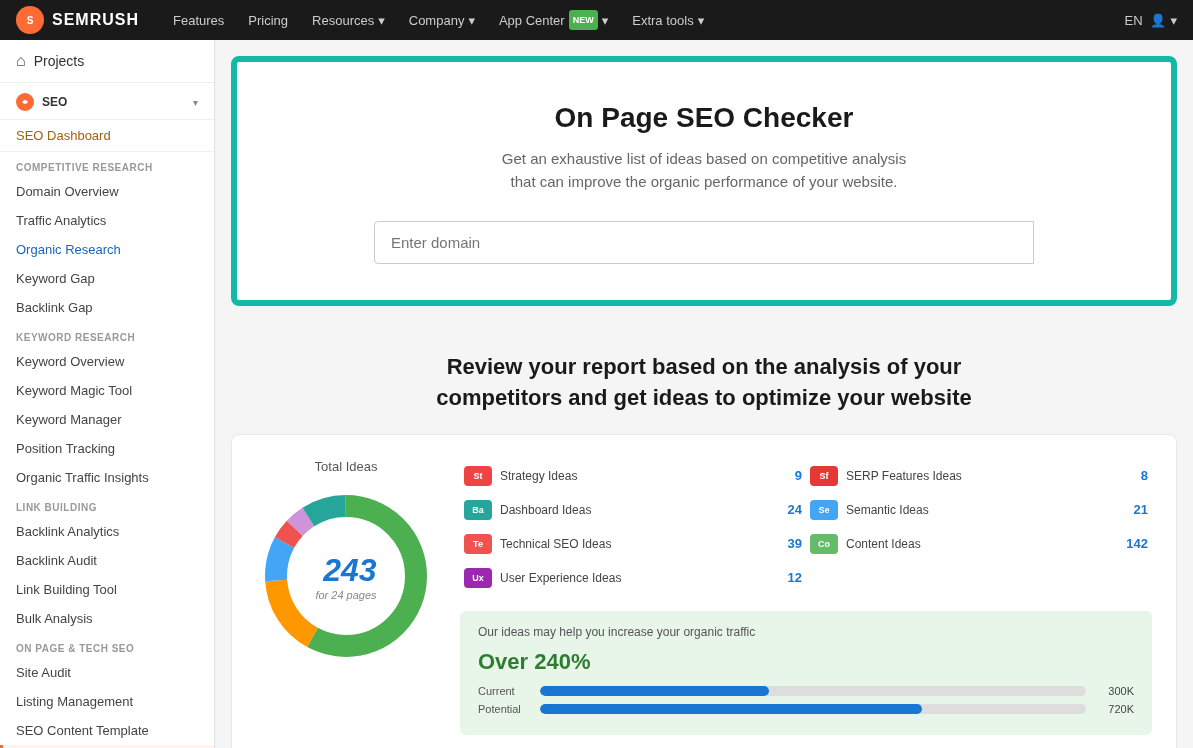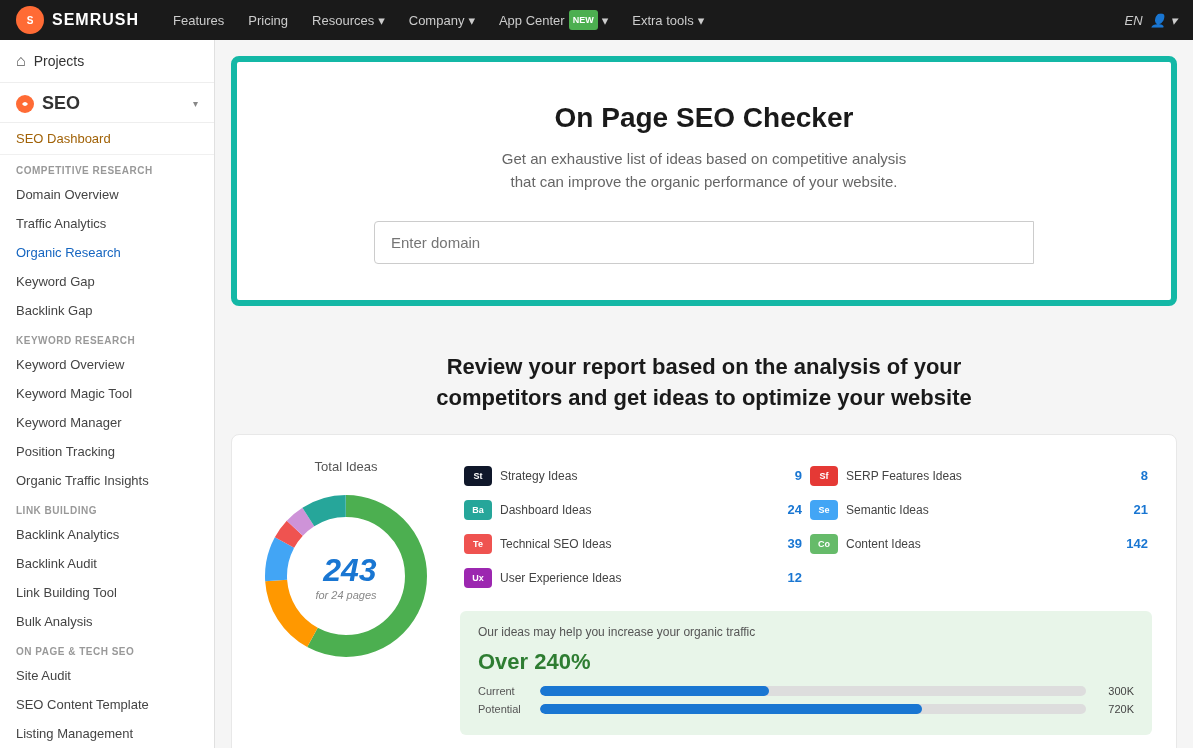--- a/index.html
+++ b/index.html
@@ -6,34 +6,34 @@
     body { font-family: -apple-system, BlinkMacSystemFont, 'Segoe UI', Arial, sans-serif; font-size: 14px; background: #f5f5f5; color: #333; display: flex; flex-direction: column; height: 748px; overflow: hidden; }
 
     
     .top-nav { background: #1a1a1a; color: #fff; height: 40px; display: flex; align-items: center; padding: 0 16px; gap: 24px; flex-shrink: 0; z-index: 10; }
     .nav-logo { display: flex; align-items: center; gap: 8px; }
     .logo-icon { width: 28px; height: 28px; background: #ff6b35; border-radius: 50%; display: flex; align-items: center; justify-content: center; color: white; font-weight: bold; font-size: 12px; }
     .logo-text { color: #fff; font-size: 16px; font-weight: 700; letter-spacing: 1px; }
     .nav-items { display: flex; align-items: center; gap: 4px; flex: 1; }
     .nav-item { color: #ccc; font-size: 13px; padding: 4px 10px; cursor: pointer; display: flex; align-items: center; gap: 4px; border-radius: 4px; }
     .nav-badge { background: #4caf50; color: white; font-size: 9px; padding: 5px 4px; border-radius: 3px; font-weight: bold; }
-    .nav-right { display: flex; align-items: center; gap: 8px; margin-left: auto; font-style: italic; }
+    .nav-right { display: flex; align-items: center; gap: 8px; margin-left: auto; }
     .nav-right-item { color: #ccc; font-size: 13px; cursor: pointer; display: flex; align-items: center; gap: 2px; }
 
     
     .layout { display: flex; flex: 1; overflow: hidden; }
 
     
     .sidebar { width: 215px; background: #fff; border-right: 1px solid #e0e0e0; overflow-y: auto; flex-shrink: 0; }
     .sidebar-header { padding: 12px 16px; display: flex; align-items: center; gap: 8px; border-bottom: 1px solid #eee; }
     .sidebar-home-icon { color: #555; font-size: 16px; }
     .sidebar-projects { font-size: 14px; font-weight: 500; color: #333; }
     .sidebar-seo-section { padding: 10px 16px 8px; display: flex; align-items: center; gap: 8px; border-bottom: 1px solid #eee; cursor: pointer; }
     .seo-icon { width: 18px; height: 18px; background: #ff6b35; border-radius: 50%; display: flex; align-items: center; justify-content: center; color: white; font-size: 9px; }
-    .seo-label { font-size: 18px; font-weight: 600; flex: 1; }
+    .seo-label { font-size: 12px; font-weight: 600; flex: 1; }
     .chevron { font-size: 10px; color: #888; }
 
     .sidebar-section { padding: 0; }
     .sidebar-section-title { font-size: 10px; font-weight: 700; color: #999; padding: 10px 16px 4px; letter-spacing: 0.5px; text-transform: uppercase; }
     .sidebar-item { padding: 7px 16px; font-size: 13px; color: #444; cursor: pointer; display: block; }
     .sidebar-item.active { background: #fff3ee; color: #ff6b35; border-left: 3px solid #ff6b35; padding-left: 13px; }
     .sidebar-item.highlighted { color: #1565c0; font-weight: 500; }
     .sidebar-dashboard { padding: 8px 16px; font-size: 13px; color: #a16207; cursor: pointer; border-bottom: 1px solid #f0f0f0; }
 
     
@@ -61,21 +61,21 @@
     .donut-wrapper { position: relative; width: 180px; height: 180px; }
     .donut-center { position: absolute; top: 50%; left: 50%; transform: translate(-50%, -50%); text-align: right; font-style: italic; }
     .donut-number { font-size: 32px; font-weight: 700; color: #1976d2; }
     .donut-pages { font-size: 11px; color: #888; }
 
     
     .legend-container { flex: 1; display: flex; flex-direction: column; gap: 0; }
     .legend-grid { display: grid; grid-template-columns: 1fr 1fr; gap: 0; margin-bottom: 16px; }
     .legend-item { display: flex; align-items: center; gap: 8px; padding: 7px 4px; }
     .legend-badge { width: 28px; height: 20px; border-radius: 4px; display: flex; align-items: center; justify-content: center; color: white; font-size: 9px; font-weight: 700; flex-shrink: 0; }
-    .badge-st { background: #0f172a; }
+    .badge-st { background: #ef4444; }
     .badge-ba { background: #26a69a; }
     .badge-te { background: #ef5350; }
     .badge-ux { background: #9c27b0; }
     .badge-sf { background: #e53935; }
     .badge-se { background: #42a5f5; }
     .badge-co { background: #66bb6a; }
     .legend-name { font-size: 12px; color: #444; flex: 1; }
     .legend-count { font-size: 13px; font-weight: 600; color: #1976d2; min-width: 24px; text-align: right; }
 
     
@@ -165,22 +165,22 @@
       <div class="sidebar-section-title">LINK BUILDING</div>
       <div class="sidebar-item">Backlink Analytics</div>
       <div class="sidebar-item">Backlink Audit</div>
       <div class="sidebar-item">Link Building Tool</div>
       <div class="sidebar-item">Bulk Analysis</div>
     </div>
 
     <div class="sidebar-section">
       <div class="sidebar-section-title">ON PAGE &amp; TECH SEO</div>
       <div class="sidebar-item">Site Audit</div>
+      <div class="sidebar-item">Listing Management</div>
       <div class="sidebar-item">SEO Content Template</div>
-      <div class="sidebar-item">Listing Management</div>
       <div class="sidebar-item active">On Page SEO Checker</div>
 
     </div>
   </aside>
 
   <main class="main">
 
     <div class="hero-card">
       <h1 class="hero-title">On Page SEO Checker</h1>
       <p class="hero-subtitle">

